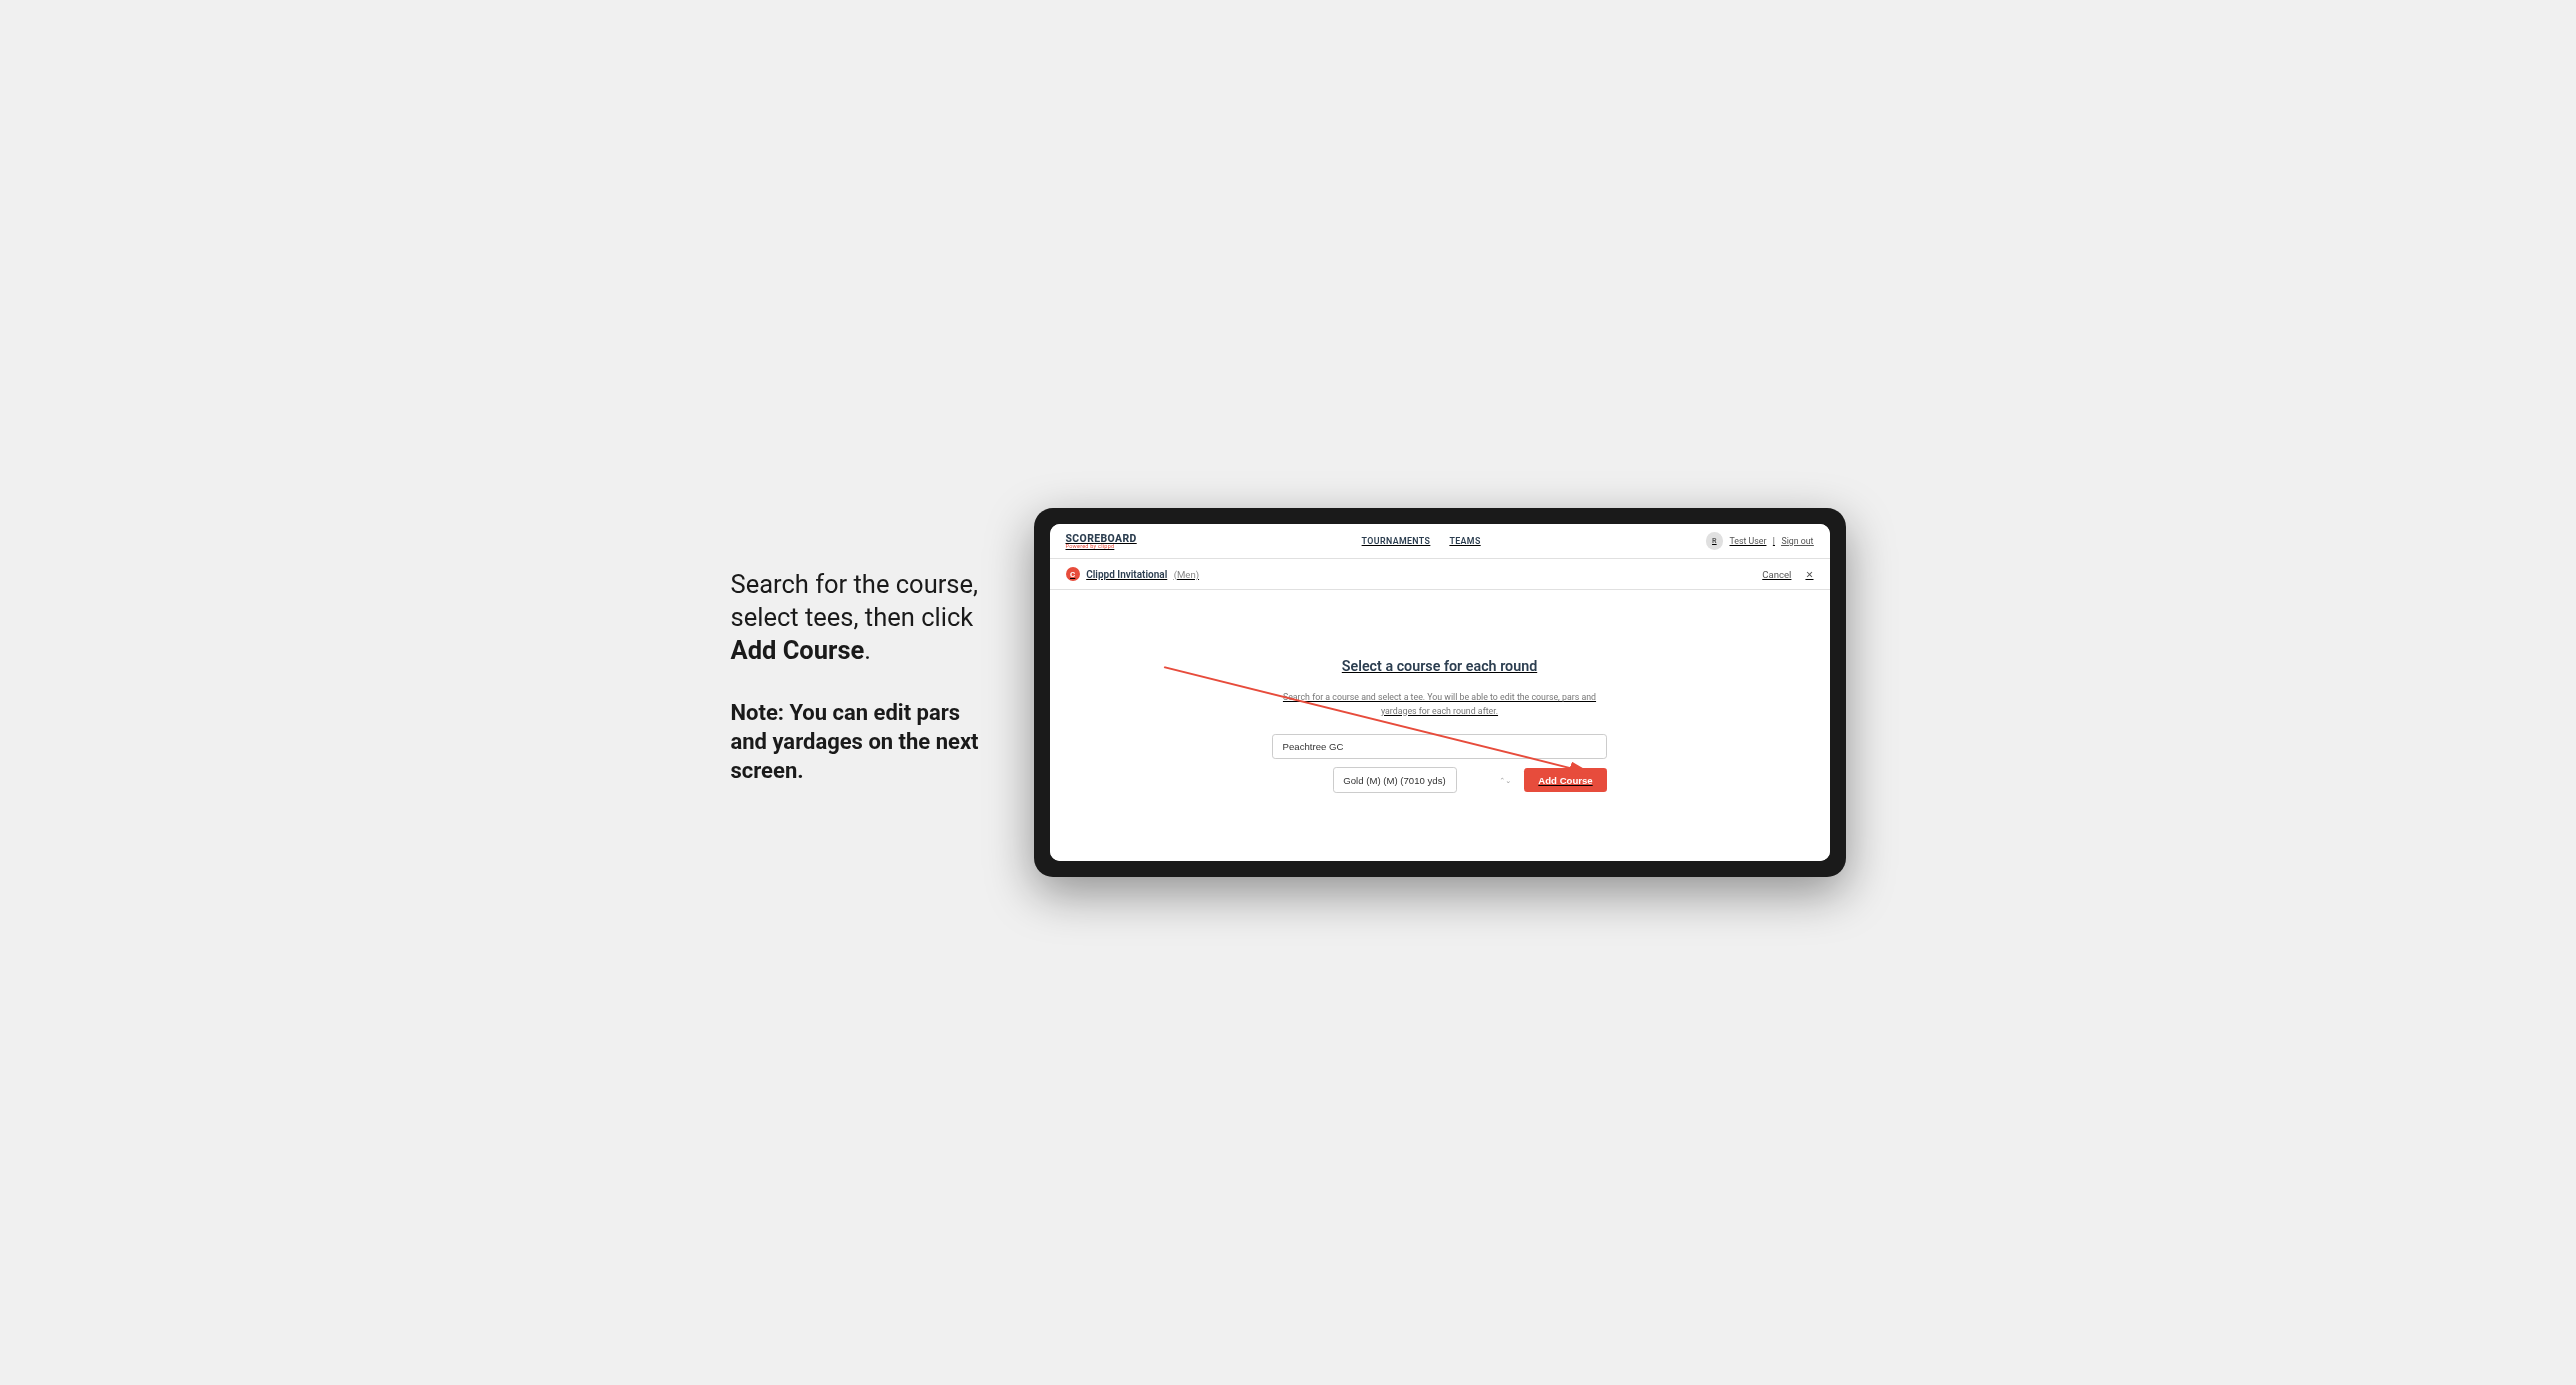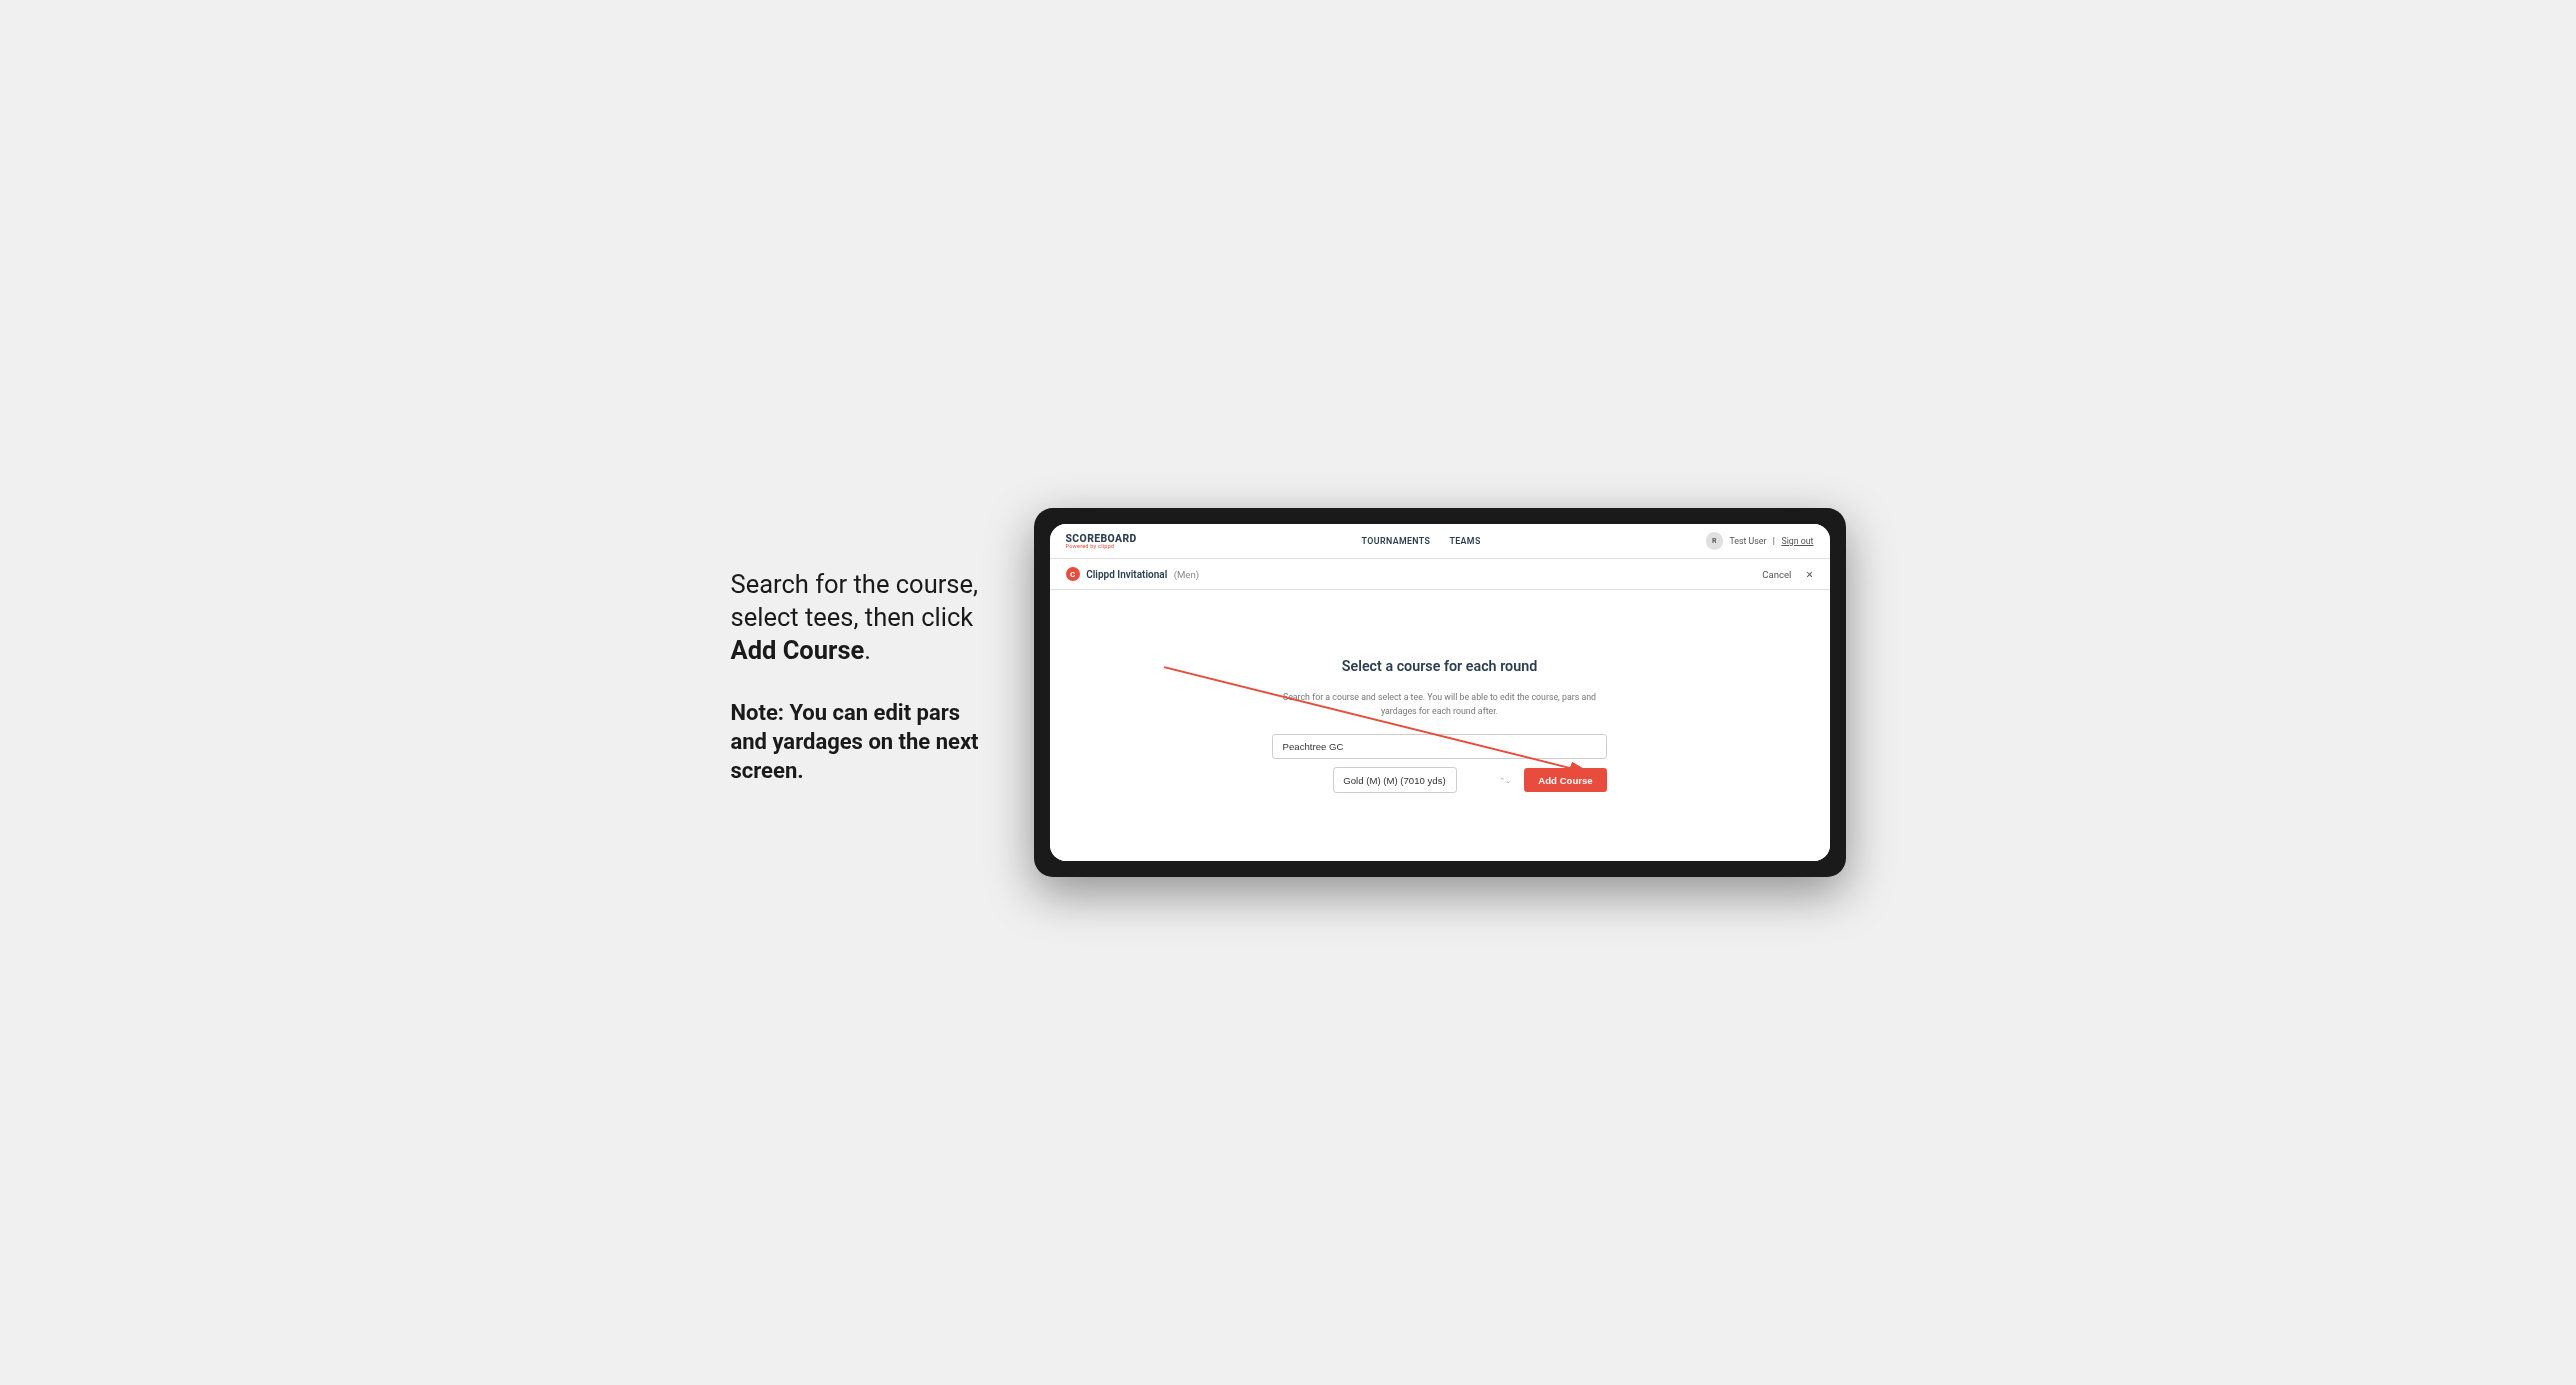--- a/index.html
+++ b/index.html
@@ -45,23 +45,24 @@
       flex: 1;
       background: #1a1a1a;
       border-radius: 19px;
       padding: 16px;
       box-shadow: 0 16px 48px rgba(0,0,0,0.4);
       position: relative;
     }
 
     .tablet-screen {
       background: #fff;
-      border-radius: 16px;
+      border-radius: 10px;
       overflow: hidden;
       position: relative;
+      text-decoration: underline;
     }
 
     
     .app-header {
       display: flex;
       align-items: center;
       justify-content: space-between;
       padding: 8px 16px;
       border-bottom: 0.8px solid #e0e0e0;
       background: #fff;

